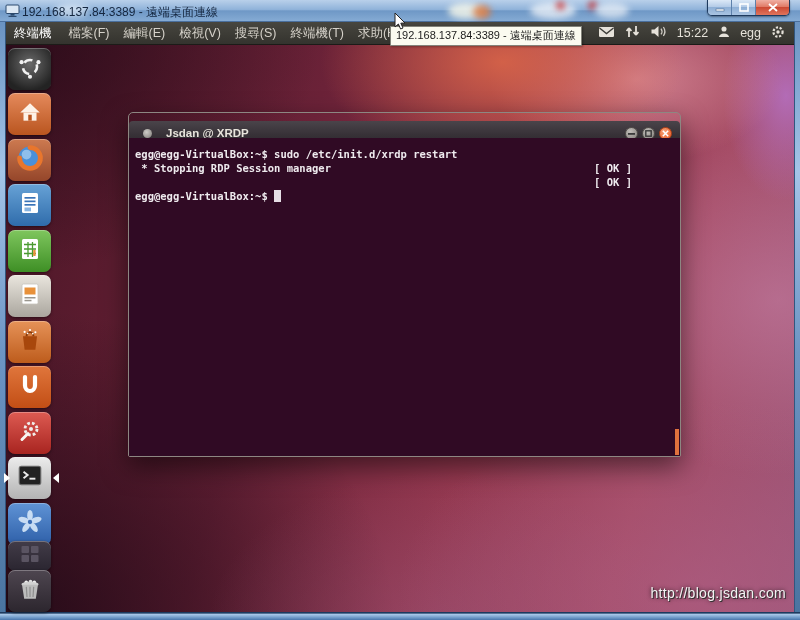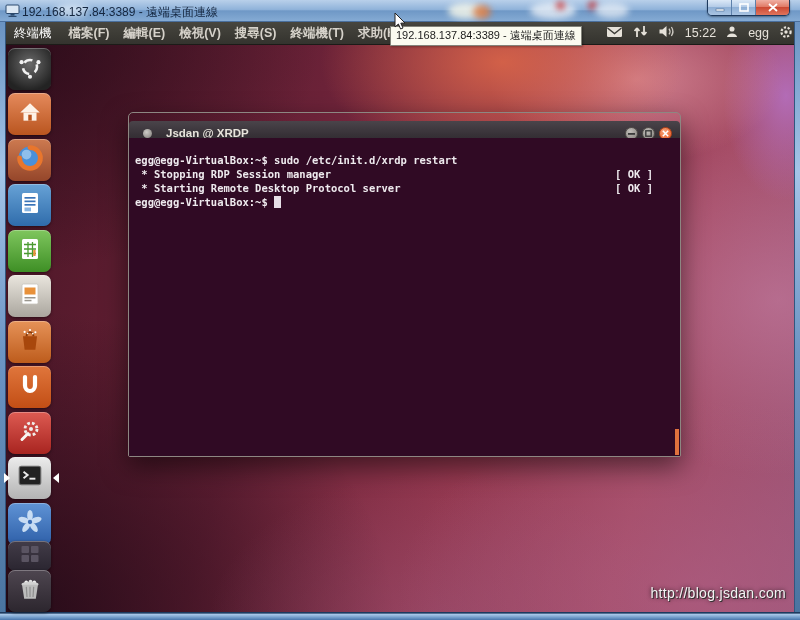--- a/index.html
+++ b/index.html
@@ -30,22 +30,22 @@
   .win-border-bottom{ position:absolute; left:0; bottom:0; width:800px; height:8px;
     background:linear-gradient(#1d3a5f 0%, #1d3a5f 12%, #a7c6e8 30%, #6f9ac8 70%, #4a76ac 100%); }
 
   
   .remote { position:absolute; left:6px; top:22px; width:788px; height:590px; }
 
   .menubar { position:absolute; left:0; top:0; width:788px; height:23px;
     background:linear-gradient(#47463f, #34332e); border-bottom:1px solid #1c1b18;
     display:flex; align-items:center; color:#d6d2ca; font-size:12.5px; }
   .menubar .applabel { font-weight:normal; color:#ffffff; margin:0 10px 0 8px; }
-  .menubar .mitem { margin:11px 7px; cursor:default;font-weight:bold; }
-  .tray { margin-left:auto; display:flex; align-items:center; gap:9px; color:#e6e2da; }
+  .menubar .mitem { margin:11px 7px; cursor:default; }
+  .tray { margin-left:auto; display:flex; align-items:center; gap:9px; padding-right:8px; color:#e6e2da; }
   .tray .ttime, .tray .tuser { font-size:12.5px; }
 
   .desktop { position:absolute; left:0; top:23px; width:788px; height:567px;
     background:
       radial-gradient(ellipse 260px 150px at 63% 3%,  rgba(216,100,72,.92), rgba(216,100,72,0) 70%),
       radial-gradient(ellipse 210px 120px at 80% 6%,  rgba(228,152,162,.75), rgba(228,152,162,0) 70%),
       radial-gradient(ellipse 90px 150px  at 99% 9%,  rgba(184,118,208,.75), rgba(184,118,208,0) 70%),
       radial-gradient(ellipse 310px 250px at 98% 45%, rgba(200,132,170,.55), rgba(200,132,170,0) 70%),
       radial-gradient(ellipse 420px 270px at 88% 97%, rgba(176,96,134,.60), rgba(176,96,134,0) 72%),
       radial-gradient(ellipse 320px 210px at 55% 102%,rgba(152,82,118,.50), rgba(152,82,118,0) 72%),
@@ -83,24 +83,24 @@
     background:linear-gradient(#4a444a 0%, #383238 55%, #2c272c 100%);
     border-bottom:1px solid #191519; display:flex; align-items:center; }
   .term-title { color:#e8e4dc; font-weight:bold; font-size:11.5px; margin-left:14px; }
   .term-appdot { width:9px; height:9px; border-radius:50%; margin-left:14px;
     background:radial-gradient(circle at 40% 35%, #cfccc8, #7d7a76); }
   .tb { width:13px; height:13px; border-radius:50%; display:flex; align-items:center; justify-content:center; }
   .tb.min, .tb.max { background:radial-gradient(circle at 38% 32%, #c2beba, #837f7b); border:1px solid #55514d; }
   .tb.close { background:radial-gradient(circle at 38% 32%, #f7a37a, #e9581f); border:1px solid #b5441a; }
   .tbgroup { margin-left:auto; margin-right:8px; display:flex; gap:4px; }
   .term-body { position:absolute; left:0; top:25px; right:0; bottom:0; background:#300a24;
-    padding:15px 0 0 6px; overflow:hidden; }
+    padding:9px 0 0 6px; overflow:hidden; }
   .term-line { position:relative; height:14px; line-height:14px; white-space:pre;
     font-family:"DejaVu Sans Mono", monospace; font-size:10.5px; font-weight:bold; color:#eeeaee; }
-  .term-status { position:absolute; right:27px; top:0; }
+  .term-status { position:absolute; right:48px; top:0; }
   .term-cursor { display:inline-block; width:7px; height:12px; background:#e6dee6; vertical-align:-2px; }
   .term-orange-strip { position:absolute; right:1px; bottom:1px; width:4px; height:26px; background:#e0713d; }
 
   .watermark { position:absolute; right:8px; bottom:11px; font-size:14px; font-weight:normal;
     color:#f2f2f2; text-shadow:1px 1px 0 #333, 0 0 4px rgba(0,0,0,.8); letter-spacing:.3px; }
 
   
   .tooltip { position:absolute; left:384px; top:4px; background:#fbfbf0; border:1px solid #83837a;
     font-size:11px; color:#1c1c1c; padding:1px 5px 2px; white-space:nowrap; z-index:40;
     box-shadow:1px 1px 2px rgba(0,0,0,.3); }
@@ -362,21 +362,21 @@
             <div class="tb close">
               <svg width="7" height="7">
                   <path d="M0.8,0.8 L6.2,6.2 M6.2,0.8 L0.8,6.2" stroke="#fff" stroke-width="1.5"></path>
                 </svg>
             </div>
           </div>
         </div>
         <div class="term-body">
           <div class="term-line"><span>egg@egg-VirtualBox:~$ sudo /etc/init.d/xrdp restart</span><span class="term-status"></span></div>
           <div class="term-line"><span> * Stopping RDP Session manager</span><span class="term-status">[ OK ]</span></div>
-          <div class="term-line"><span> * Starting Remote Desktop Protocol server</span><span class="term-status">[ OK ]</span></div>
+          <div class="term-line"><span class="term-status">[ OK ]</span></div>
           <div class="term-line"><span>egg@egg-VirtualBox:~$ </span><span class="term-cursor"></span></div>
           <div class="term-orange-strip"></div>
         </div>
       </div>
 
       <div class="watermark">http://blog.jsdan.com</div>
     </div>
 
     <div class="tooltip">192.168.137.84:3389 - 遠端桌面連線</div>
   </div>

